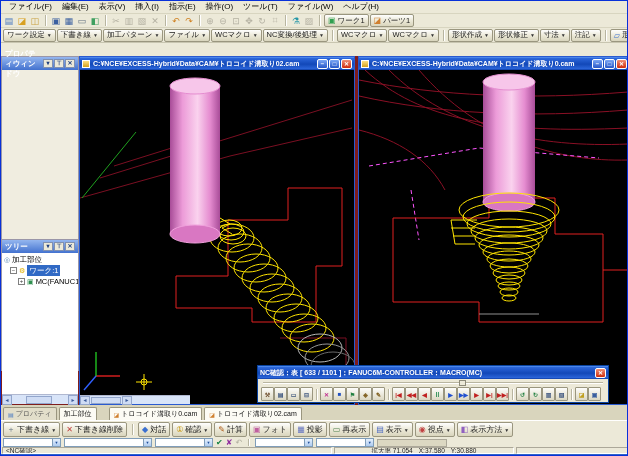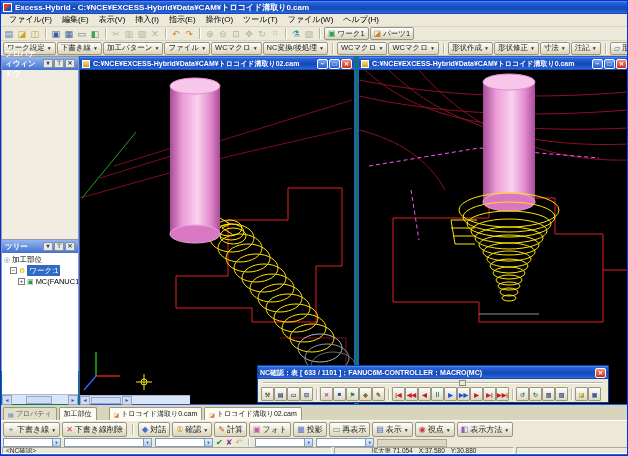--- a/index.html
+++ b/index.html
@@ -42,24 +42,20 @@
   .scell{border:1px solid;border-color:#aca899 #fff #fff #aca899;height:7px;font-size:6.5px;line-height:6px;padding:0 3px;color:#222;overflow:hidden;white-space:nowrap}
   .ncbtn{width:13px;height:14px;display:inline-flex;align-items:center;justify-content:center;font-size:6px;font-weight:bold;flex:none;
        border:1px solid #9a967f;border-radius:1px;background:linear-gradient(180deg,#fdfdfb,#dcd8c2)}
   svg{display:block}
 </style>
 </head>
 <body>
 
 <div id="app">
 
-  <div class="tbar" style="height:13px;font-size:8px">
-    <span style="width:9px;height:9px;flex:none;background:linear-gradient(135deg,#e04020 40%,#2050c0 60%);border:1px solid #fff"></span>
-    <span>Excess-Hybrid - C:¥NCE¥EXCESS-Hybrid¥Data¥CAM¥トロコイド溝取り0.cam</span>
-  </div>
 
   <div class="menu">
     <span>ファイル(F)</span>
     <span>編集(E)</span>
     <span>表示(V)</span>
     <span>挿入(I)</span>
     <span>指示(E)</span>
     <span>操作(O)</span>
     <span>ツール(T)</span>
     <span>ファイル(W)</span>
@@ -156,21 +152,21 @@
         <span class="dd">▼</span>
       </span>
     <span class="sep"></span>
     <span class="abtn">
         <span class="aic" style="color:#3a6fd0">▱</span>
         <span>形状選択</span>
       </span>
 
   </div>
 
-  <div style="position:absolute;top:55px;left:0;width:628px;height:349px;background:#0f766e">
+  <div style="position:absolute;top:55px;left:0;width:628px;height:349px;background:#7f1d1d">
 
     <div class="panel" style="left:0;top:0;width:78px;height:183px">
       <div class="panel-t">
         <span style="flex:1;overflow:hidden">プロパティウィンドウ</span>
         <span class="pbtn">▾</span>
         <span class="pbtn">⊤</span>
         <span class="pbtn">✕</span>
       </div>
       <div style="height:169px;background:#f0ede0"></div>
     </div>

